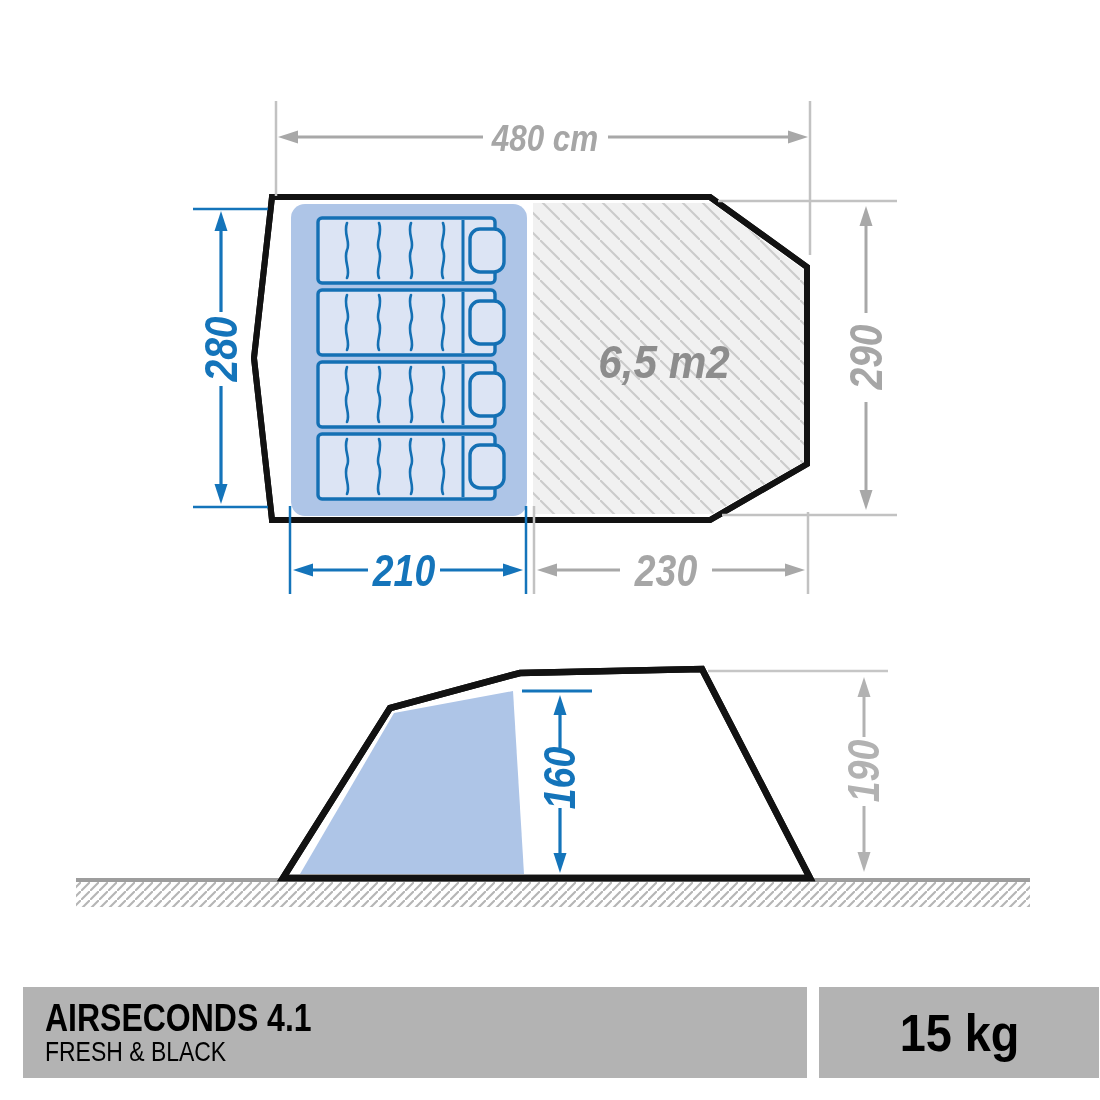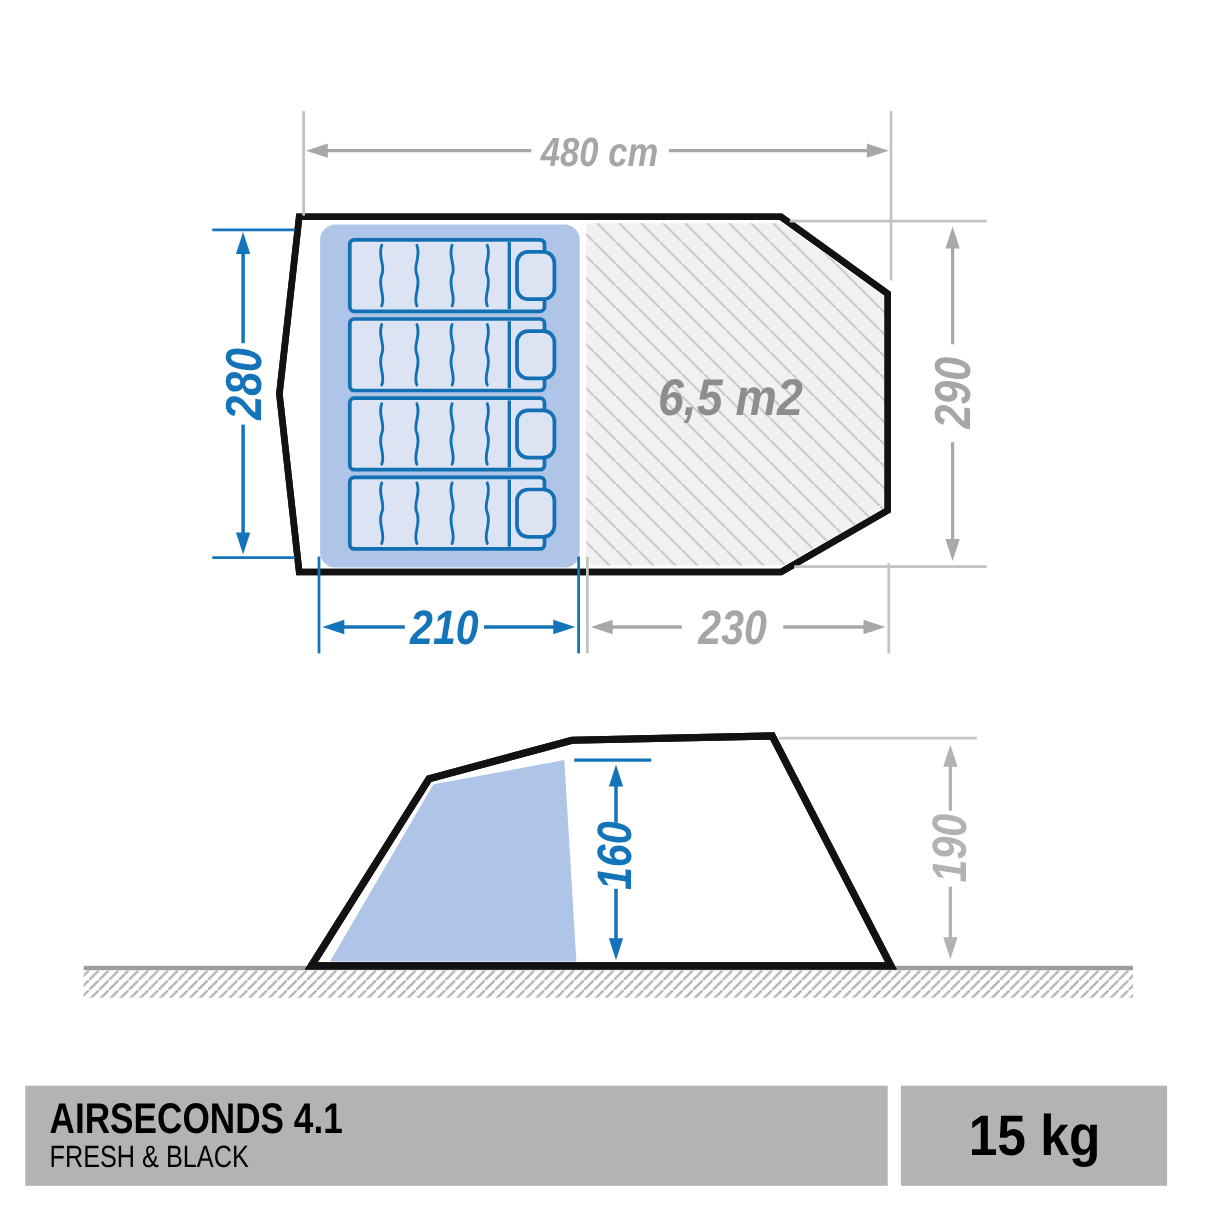--- a/index.html
+++ b/index.html
@@ -22,21 +22,21 @@
   .f44{font-size:44px;}
   .f46{font-size:46px;}
   .f47{font-size:47px;color:#8d8d8d;}
   .f190{color:#b2b2b2;}
 
   .footer-bar{
     position:absolute;top:987px;height:91px;background:#b3b3b3;
     color:#000000;box-sizing:border-box;
   }
   #footer-left{left:23px;width:784px;padding:13px 0 0 22px;}
-  #footer-right{left:819px;width:242px;display:flex;align-items:center;justify-content:center;}
+  #footer-right{left:819px;width:280px;display:flex;align-items:center;justify-content:center;}
   .product-name{
     font-size:39px;font-weight:bold;line-height:36px;
     transform:scaleX(0.82);transform-origin:left center;white-space:nowrap;
   }
   .product-line{
     font-size:28px;font-weight:normal;line-height:28px;margin-top:2px;
     transform:scaleX(0.82);transform-origin:left center;white-space:nowrap;
   }
   .weight{
     font-size:52px;font-weight:bold;

